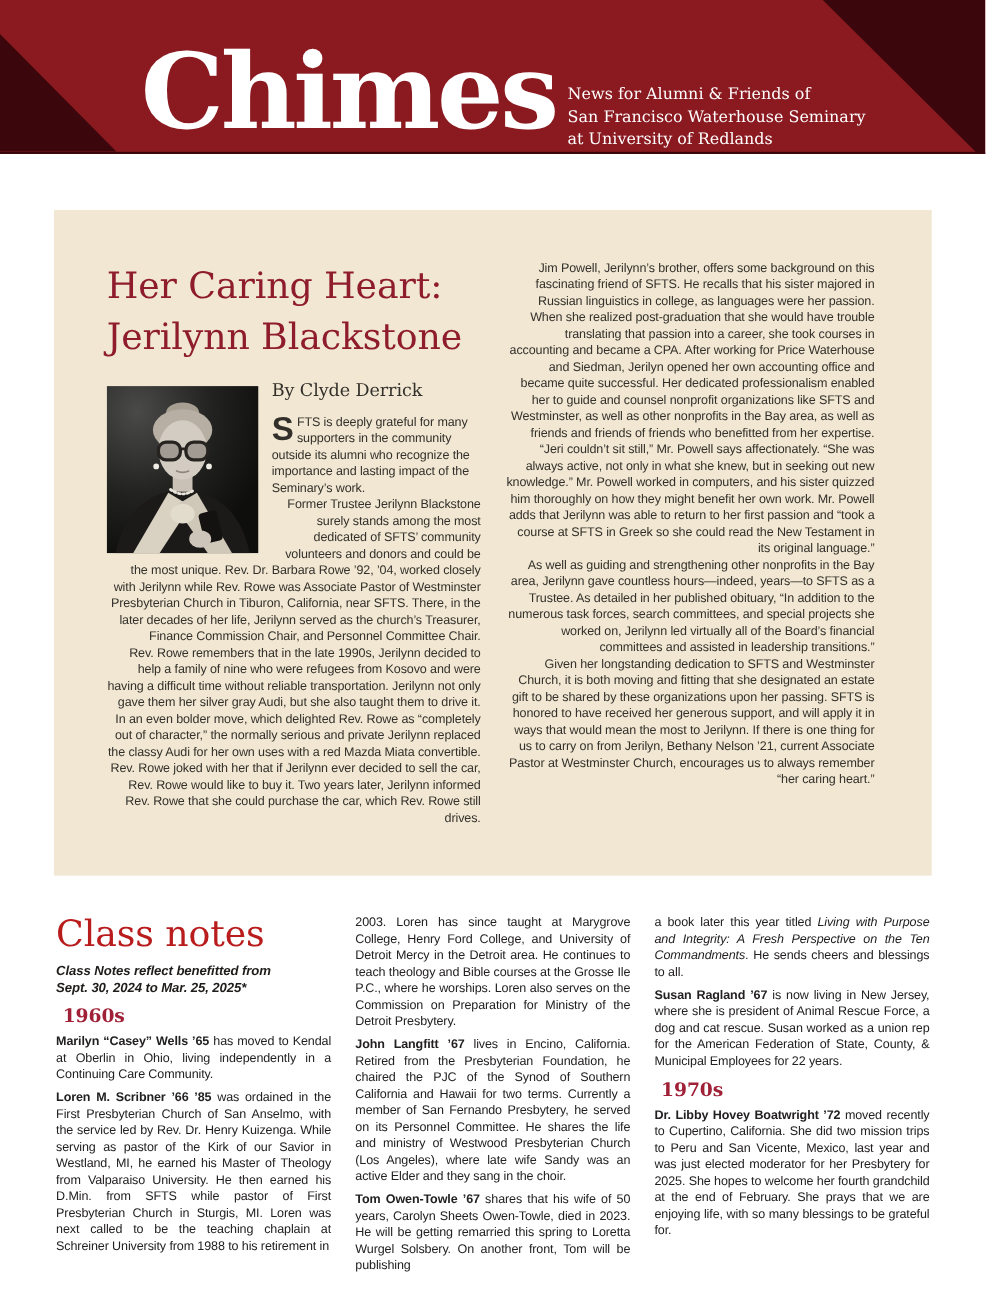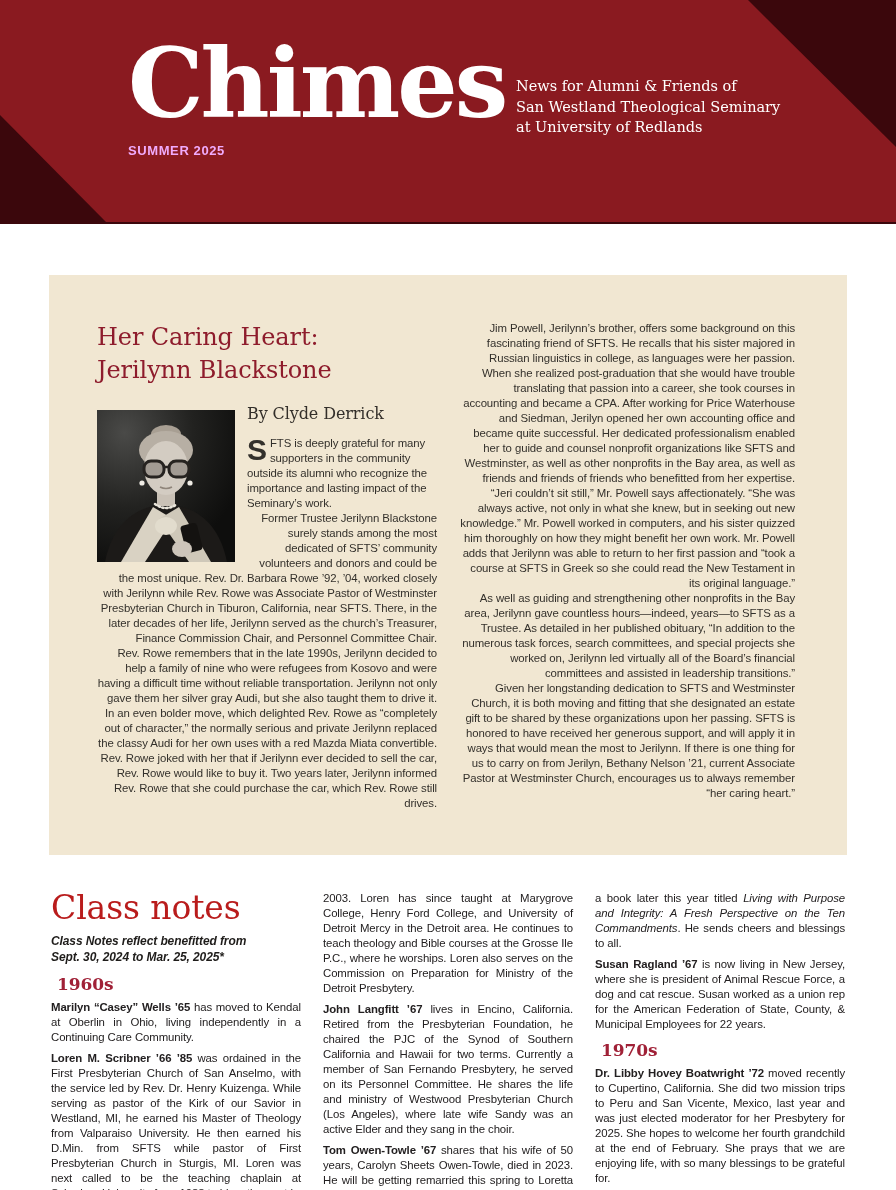--- a/index.html
+++ b/index.html
@@ -1,39 +1,39 @@
 <!DOCTYPE html>
 <html><head>
 <meta charset="utf-8">
 <style>
   html,body { margin:0; padding:0; background:#ffffff; }
   .page { position:relative; width:896px; min-height:1190px; background:#ffffff;
           font-family:"Liberation Sans","DejaVu Sans",sans-serif; overflow:hidden; }
 
   
-  .masthead { position:relative; height:224px; background:#8A1A20; overflow:hidden; }
+  .masthead { position:relative; height:140px; background:#8A1A20; overflow:hidden; }
   .corner-tr { position:absolute; top:0; right:0; width:148px; height:147px;
                background:#3B070C; clip-path:polygon(0 0,100% 0,100% 100%); }
   .corner-bl { position:absolute; bottom:2px; left:0; width:106px; height:107px;
                background:#3B070C; clip-path:polygon(0 0,100% 100%,0 100%); }
   .bottom-strip { position:absolute; bottom:0; left:0; width:100%; height:2px; background:#3B070C; }
   .logo-block { position:absolute; left:128px; top:36px; width:364px; }
   .logo { font-family:"DejaVu Serif","Liberation Serif",serif; font-weight:bold;
           font-size:95px; line-height:1.0; color:#ffffff; letter-spacing:-3px; }
   .issue { text-align:left; color:#f0abfc; font-weight:bold; font-size:13px;
            letter-spacing:0.6px; margin-top:12px; font-family:"Liberation Sans",sans-serif; }
   .tagline { position:absolute; left:516px; top:76px; color:#ffffff;
              font-family:"DejaVu Serif","Liberation Serif",serif; font-size:14.5px; line-height:1.42; }
 
   
   .feature { margin:51px 49px 0 49px; background:#F1E7D2; padding:46px 52px 44px 48px;
              display:grid; grid-template-columns:340px 337px; column-gap:21px;
              color:#33302B; font-size:11.4px; line-height:15px; letter-spacing:-0.1px; }
   .ftitle { margin:0 0 19px 0; font-family:"DejaVu Serif","Liberation Serif",serif;
-            font-weight:normal; font-size:24px; line-height:1.38; color:#8E1C2C; }
+            font-weight:normal; font-size:33px; line-height:1.38; color:#8E1C2C; }
   .photo { float:left; width:138px; height:152px; margin:4px 12px 4px 0; }
   .photo svg { display:block; width:100%; height:100%; }
   .byline { margin:0 0 15px 0; font-family:"DejaVu Serif","Liberation Serif",serif;
             font-size:16px; color:#332F2A; }
   .lead { margin:0; }
   .dropcap { float:left; font-size:30px; line-height:25px; font-weight:bold;
              padding:1px 3px 0 0; color:#33302B; }
   .fpara { margin:0; text-indent:13px;text-align:right; }
 
   
@@ -61,21 +61,21 @@
   <header class="masthead">
     <div class="corner-tr"></div>
     <div class="corner-bl"></div>
     <div class="bottom-strip"></div>
     <div class="logo-block">
       <div class="logo">Chimes</div>
       <div class="issue">SUMMER 2025</div>
     </div>
     <div class="tagline">
       <div>News for Alumni &amp; Friends of</div>
-      <div>San Westland Theological Seminary</div>
+      <div>San Francisco Waterhouse Seminary</div>
       <div>at University of Redlands</div>
     </div>
   </header>
 
   <section class="feature">
     <div class="fcol">
       <h2 class="ftitle"><span>Her Caring Heart:</span><br><span>Jerilynn Blackstone</span></h2>
 
       <div class="photo">
         <svg viewBox="0 0 138 152" preserveAspectRatio="none">

